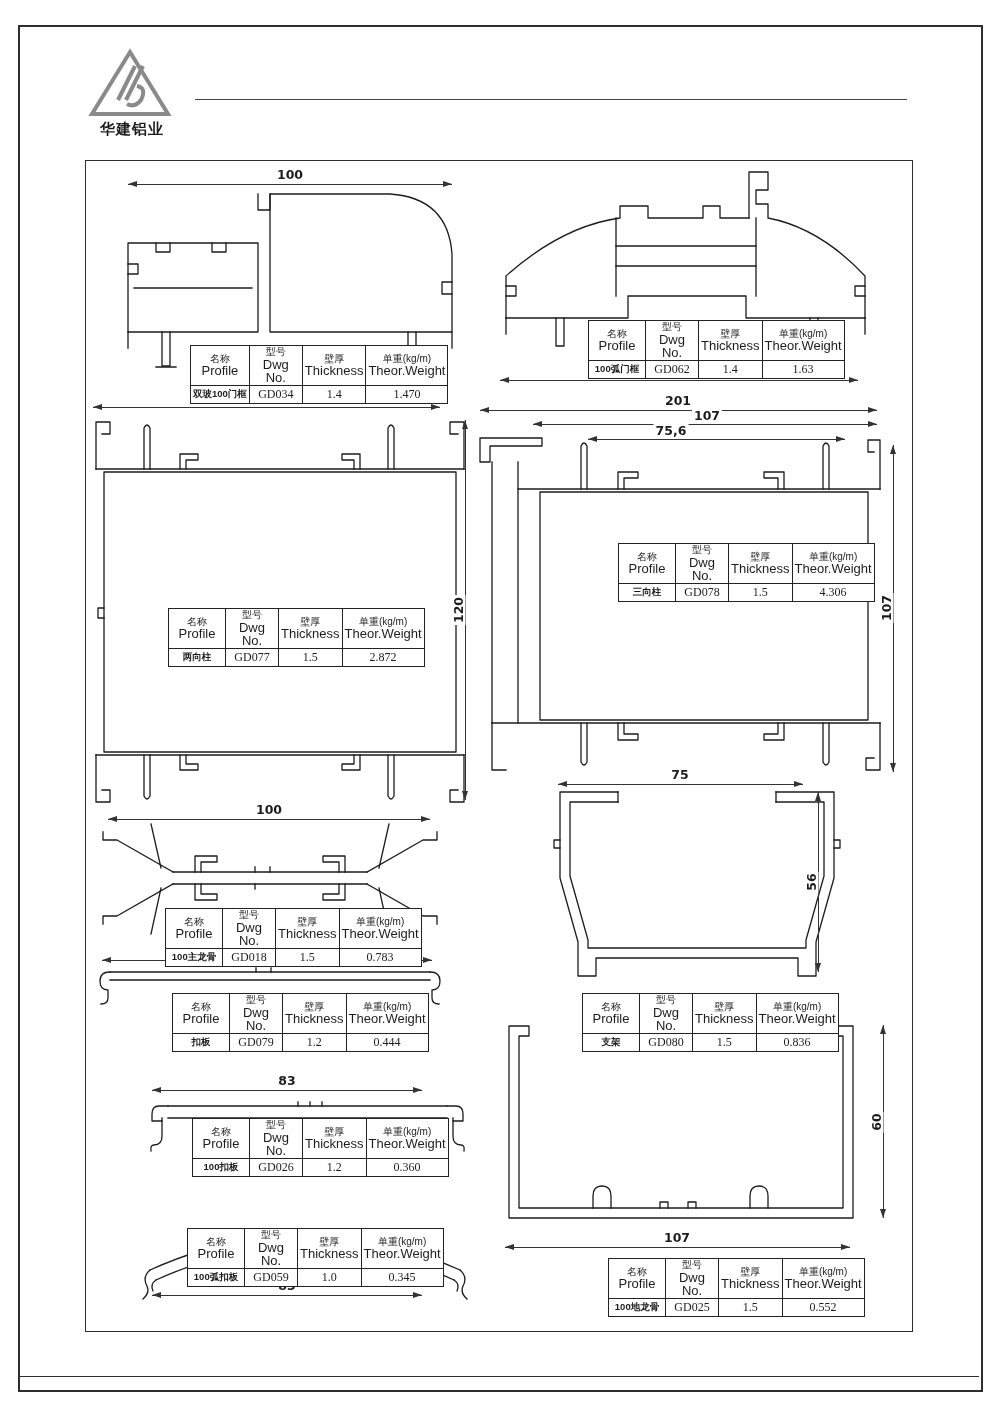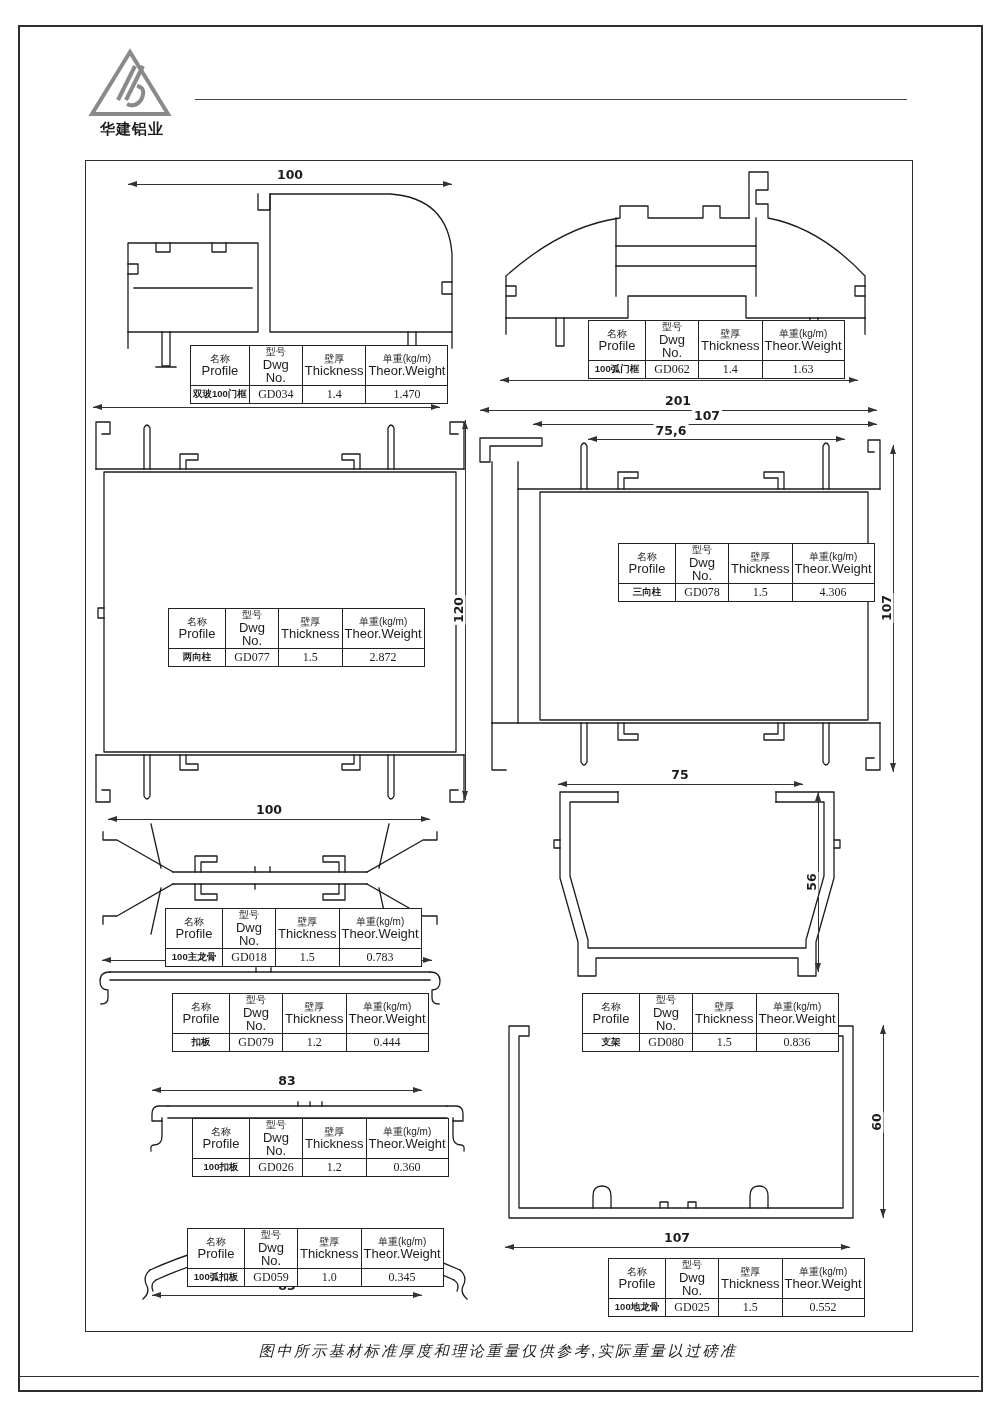--- a/index.html
+++ b/index.html
@@ -488,15 +488,14 @@
     </tr>
     <tr>
       <td class="nm">100地龙骨</td>
       <td>GD025</td>
       <td>1.5</td>
       <td>0.552</td>
     </tr>
   </tbody>
     </table>
 
-  <div class="abs" id="note">图中所示基材标准厚度和理论重量仅供参考,实际重量以过磅准</div>
 
 </div>
 
 </body></html>

